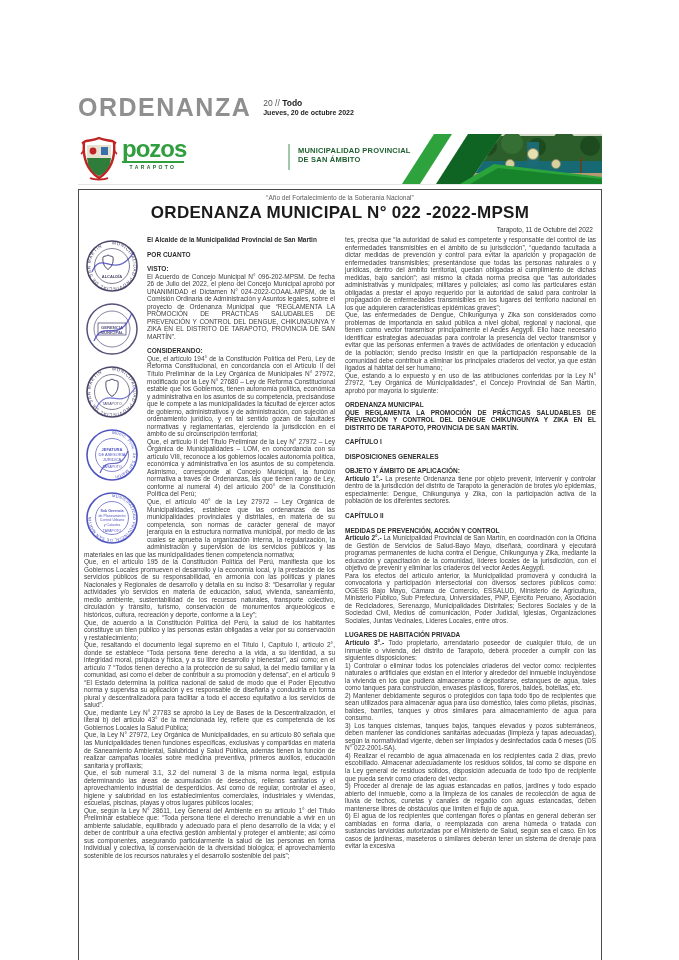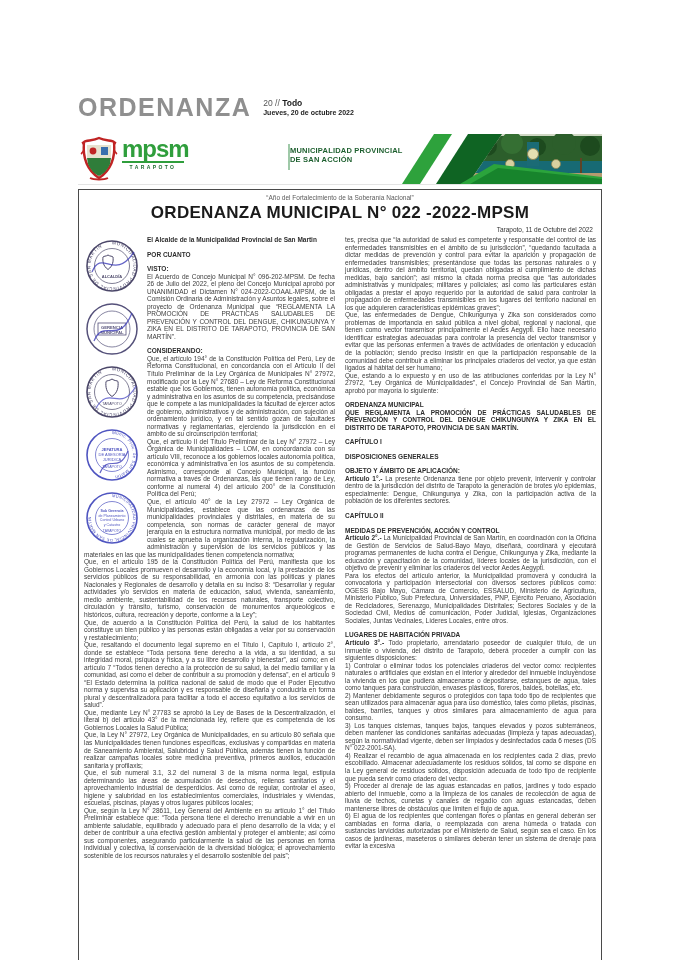--- a/index.html
+++ b/index.html
@@ -17,21 +17,21 @@
 
   
   .banner { margin-top:5px; height:50px; position:relative; background:#fff; overflow:hidden;
             border-bottom:1px solid #e4e4e4; }
   .coat { position:absolute; left:2px; top:2px; }
   .logo-block { position:absolute; left:44px; top:4px; }
   .mpsm { font-size:24px; font-weight:bold; color:#2f9e3c; letter-spacing:-1px; line-height:0.9; }
   .logo-bar { width:62px; height:2px; background:#2f9e3c; margin-top:1px; }
   .logo-city { font-size:5px; font-weight:bold; color:#1e6b30; letter-spacing:2.4px; margin-top:1px; text-align:center; width:62px; }
   .logo-sep { position:absolute; left:210px; top:10px; width:1.5px; height:26px; background:#9fc9a8; }
-  .org-name { position:absolute; left:212px; top:12px; font-size:7.5px; font-weight:bold;
+  .org-name { position:absolute; left:220px; top:12px; font-size:7.5px; font-weight:bold;
               color:#1d5f2e; line-height:1.25; letter-spacing:0.2px; }
   .banner-art { position:absolute; right:0; top:0; }
 
   
   .doc-box { margin-top:4px; border:1px solid #4a4a4a; height:812px; padding:4px 5px;
              box-sizing:border-box; overflow:hidden; background:#fff; }
   .motto { text-align:center; font-size:6.5px; color:#5a5a5a; }
   .doc-title { text-align:center; font-size:17px; font-weight:bold; color:#1b1b1b; margin-top:2px; letter-spacing:0.3px; }
   .dateline { text-align:right; font-size:6.5px; color:#333; margin-top:3px; padding-right:3px; }
 
@@ -66,28 +66,28 @@
         <path d="M19,2 C13,5 6,4 4,6 C3,16 4,32 19,42 C34,32 35,16 34,6 C32,4 25,5 19,2 Z" fill="#fff" stroke="#c02424" stroke-width="2.4"></path>
         <path d="M7,9 L31,9 L31,22 L7,22 Z" fill="#e7e2cf"></path>
         <path d="M7,22 L31,22 L30,28 C27,35 23,38 19,40 C15,38 11,35 8,28 Z" fill="#2f7d3a"></path>
         <circle cx="13" cy="15" r="3.4" fill="#c02424"></circle>
         <rect x="21" y="11" width="7" height="8" fill="#3a6fae"></rect>
         <path d="M2,6 C6,10 4,16 1,18" stroke="#c02424" stroke-width="1.6" fill="none"></path>
         <path d="M36,6 C32,10 34,16 37,18" stroke="#c02424" stroke-width="1.6" fill="none"></path>
         <path d="M10,42 C14,44 24,44 28,42" stroke="#c02424" stroke-width="1.8" fill="none"></path>
       </svg>
       <div class="logo-block">
-        <div class="mpsm">mpsm</div>
+        <div class="mpsm">pozos</div>
         <div class="logo-bar"></div>
         <div class="logo-city">TARAPOTO</div>
       </div>
       <div class="logo-sep"></div>
       <div class="org-name">
         <div>MUNICIPALIDAD PROVINCIAL</div>
-        <div>DE SAN ACCIÓN</div>
+        <div>DE SAN ÁMBITO</div>
       </div>
       <svg class="banner-art" width="280" height="50" viewBox="0 0 280 50">
         <defs>
           <clipPath id="photoClip">
               <polygon points="180,0 280,0 280,50 146,50"></polygon>
             </clipPath>
         </defs>
 
         <polygon points="80,50 112,0 130,0 98,50" fill="#2ea23c"></polygon>
         <polygon points="114,50 146,0 182,0 150,50" fill="#0f6423"></polygon>

